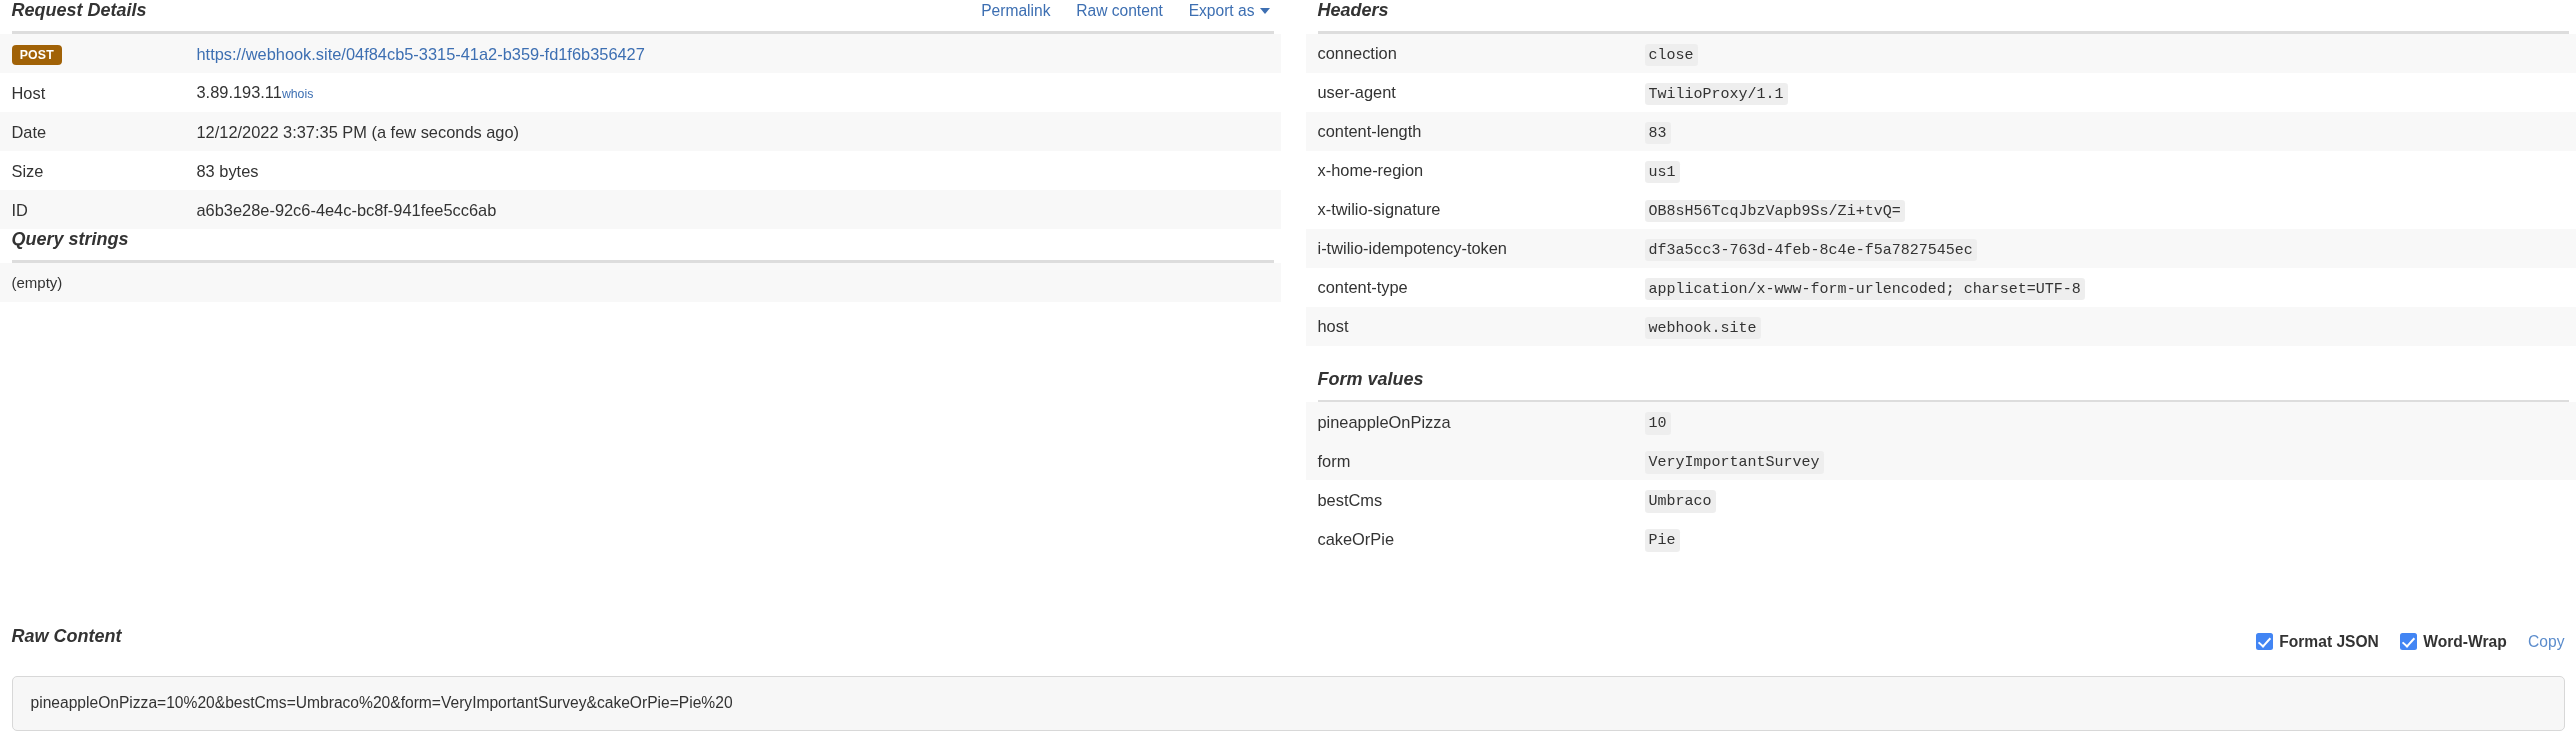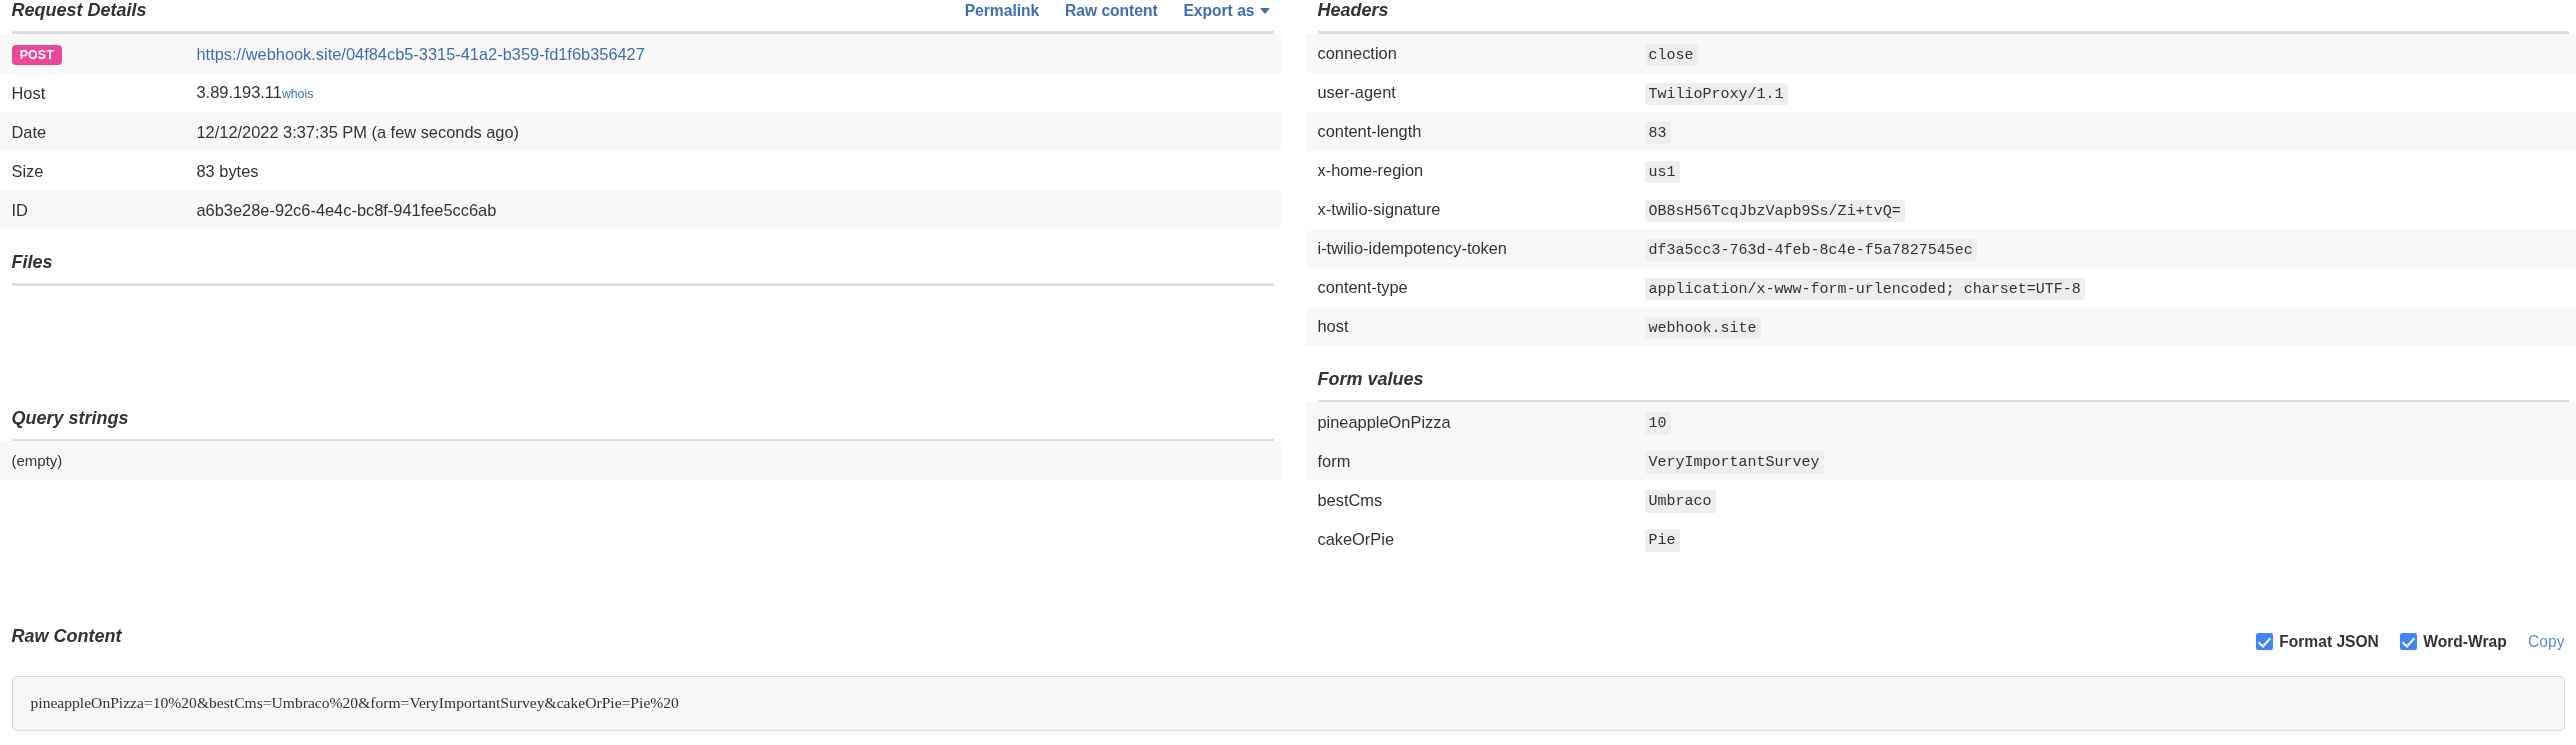--- a/index.html
+++ b/index.html
@@ -64,21 +64,21 @@
 
   .head-actions {
     position: absolute;
     right: 11.5px;
     top: 1.6px;
     font-size: 15.6px;
   }
   .head-actions a {
     color: #3d6fb2;
     text-decoration: none;
-    font-weight: bold;
+    font-weight: normal;
     margin-left: 21.4px;
     font-size: 15.6px;
   }
   .caret {
     display: inline-block;
     width: 0; height: 0;
     border-left: 5.8px solid transparent;
     border-right: 5.8px solid transparent;
     border-top: 6.6px solid #3d6fb2;
     margin-left: 5px;
@@ -112,21 +112,21 @@
 
   
   .col-right .row .key {
     width: 327px;
     flex: 0 0 327px;
   }
 
   
   .badge-post {
     display: inline-block;
-    background: #ec4899;
+    background: #a16207;
     color: #ffffff;
     font-size: 12.3px;
     font-weight: bold;
     letter-spacing: 0.2px;
     padding: 3.3px 8.2px 4.1px 8.2px;
     border-radius: 4.1px;
     line-height: 12.3px;
   }
 
   
@@ -211,21 +211,21 @@
     margin-left: 21.4px;
   }
 
   .raw-box {
     margin: 15px 11.5px 0 11.5px;
     border: 0.8px solid #d8d8d8;
     border-radius: 5px;
     background: #f7f7f7;
     min-height: 54px;
     padding: 16.4px 18px;
-    font-family: Liberation Serif, serif;
+    font-family: Liberation Sans, sans-serif;
     font-size: 15.6px;
     color: #333333;
     line-height: 20px;
     word-break: break-all;
     white-space: pre-wrap;
   }
 </style>
 </head>
 <body>
 
@@ -269,27 +269,20 @@
           <div class="val">83 bytes</div>
         </div>
 
         <div class="row odd">
           <div class="key">ID</div>
           <div class="val">a6b3e28e-92c6-4e4c-bc8f-941fee5cc6ab</div>
         </div>
       </div>
     </div>
 
-    <div class="section" style="margin-top:23px;">
-      <div class="section-head">
-        <span class="section-title">Files</span>
-      </div>
-      <div class="rule-thin"></div>
-      <div class="spacer-files"></div>
-    </div>
 
     <div class="section">
       <div class="section-head">
         <span class="section-title">Query strings</span>
       </div>
       <div class="rule-thin"></div>
       <div class="rows">
         <div class="row odd">
           <div class="empty-note">(empty)</div>
         </div>

